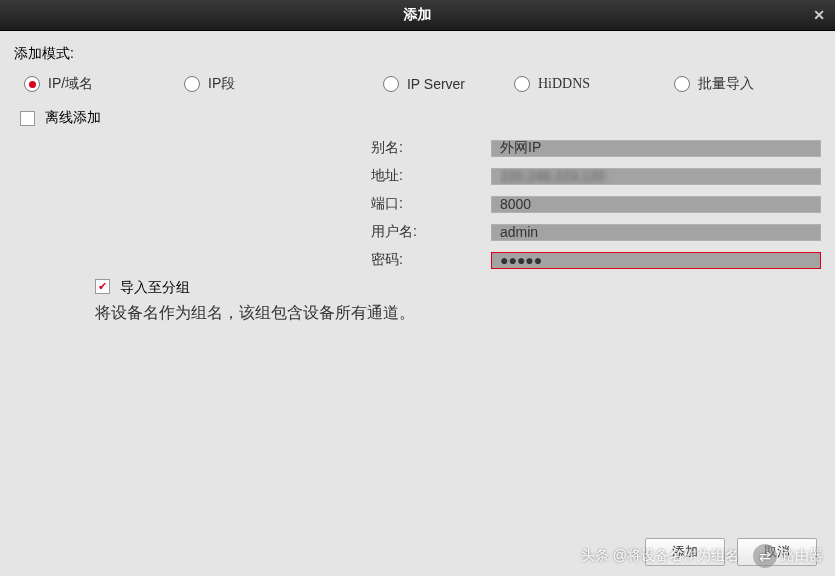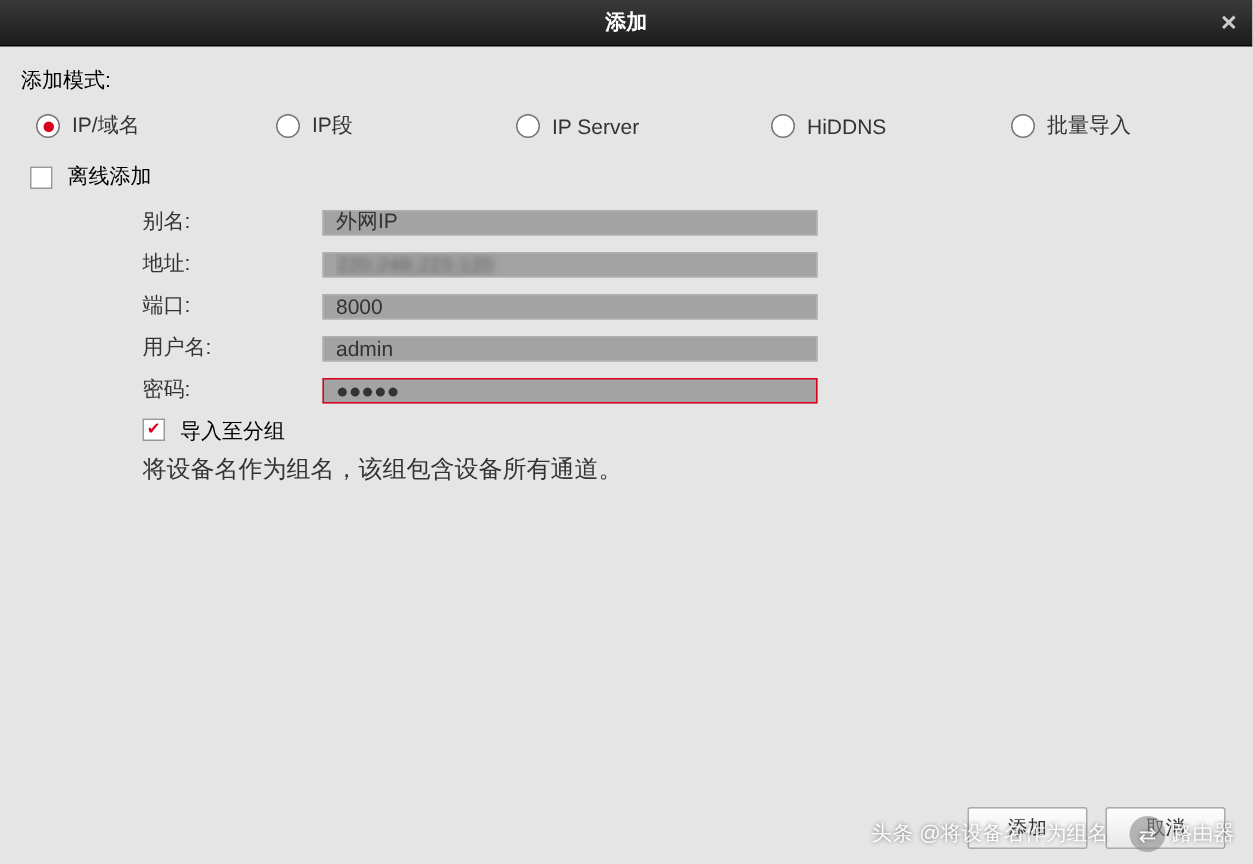--- a/index.html
+++ b/index.html
@@ -64,22 +64,22 @@
   .radio-item {
     display: flex;
     align-items: center;
     margin-right: 10px;
     cursor: pointer;
     font-size: 14px;
     color: #333;
   }
   .radio-item:nth-child(1){ width:150px; }
   .radio-item:nth-child(2){ width:150px;text-align:right; }
-  .radio-item:nth-child(3){ width:160px; }
-  .radio-item:nth-child(4){ width:150px; }
+  .radio-item:nth-child(3){ width:160px;justify-content:center; }
+  .radio-item:nth-child(4){ width:150px;font-family:Liberation Serif, serif; }
   .radio-item:nth-child(5){ width:130px; }
   .radio {
     width: 14px;
     height: 14px;
     border: 1px solid #777;
     border-radius: 50%;
     margin-right: 8px;
     display: inline-flex;
     align-items: center;
     justify-content: center;
@@ -115,20 +115,21 @@
     line-height: 1;
   }
   .checkbox.checked::after {
     content: "✔";
     font-size: 11px;
   }
   .field-row {
     display: flex;
     align-items: center;
     margin-bottom: 10px;
+    justify-content: flex-end;
   }
   .field-label {
     width: 195px;
     padding-left: 75px;
     box-sizing: border-box;
     color: #333;
     font-size: 14px;
   }
   .field-input {
     width: 330px;

